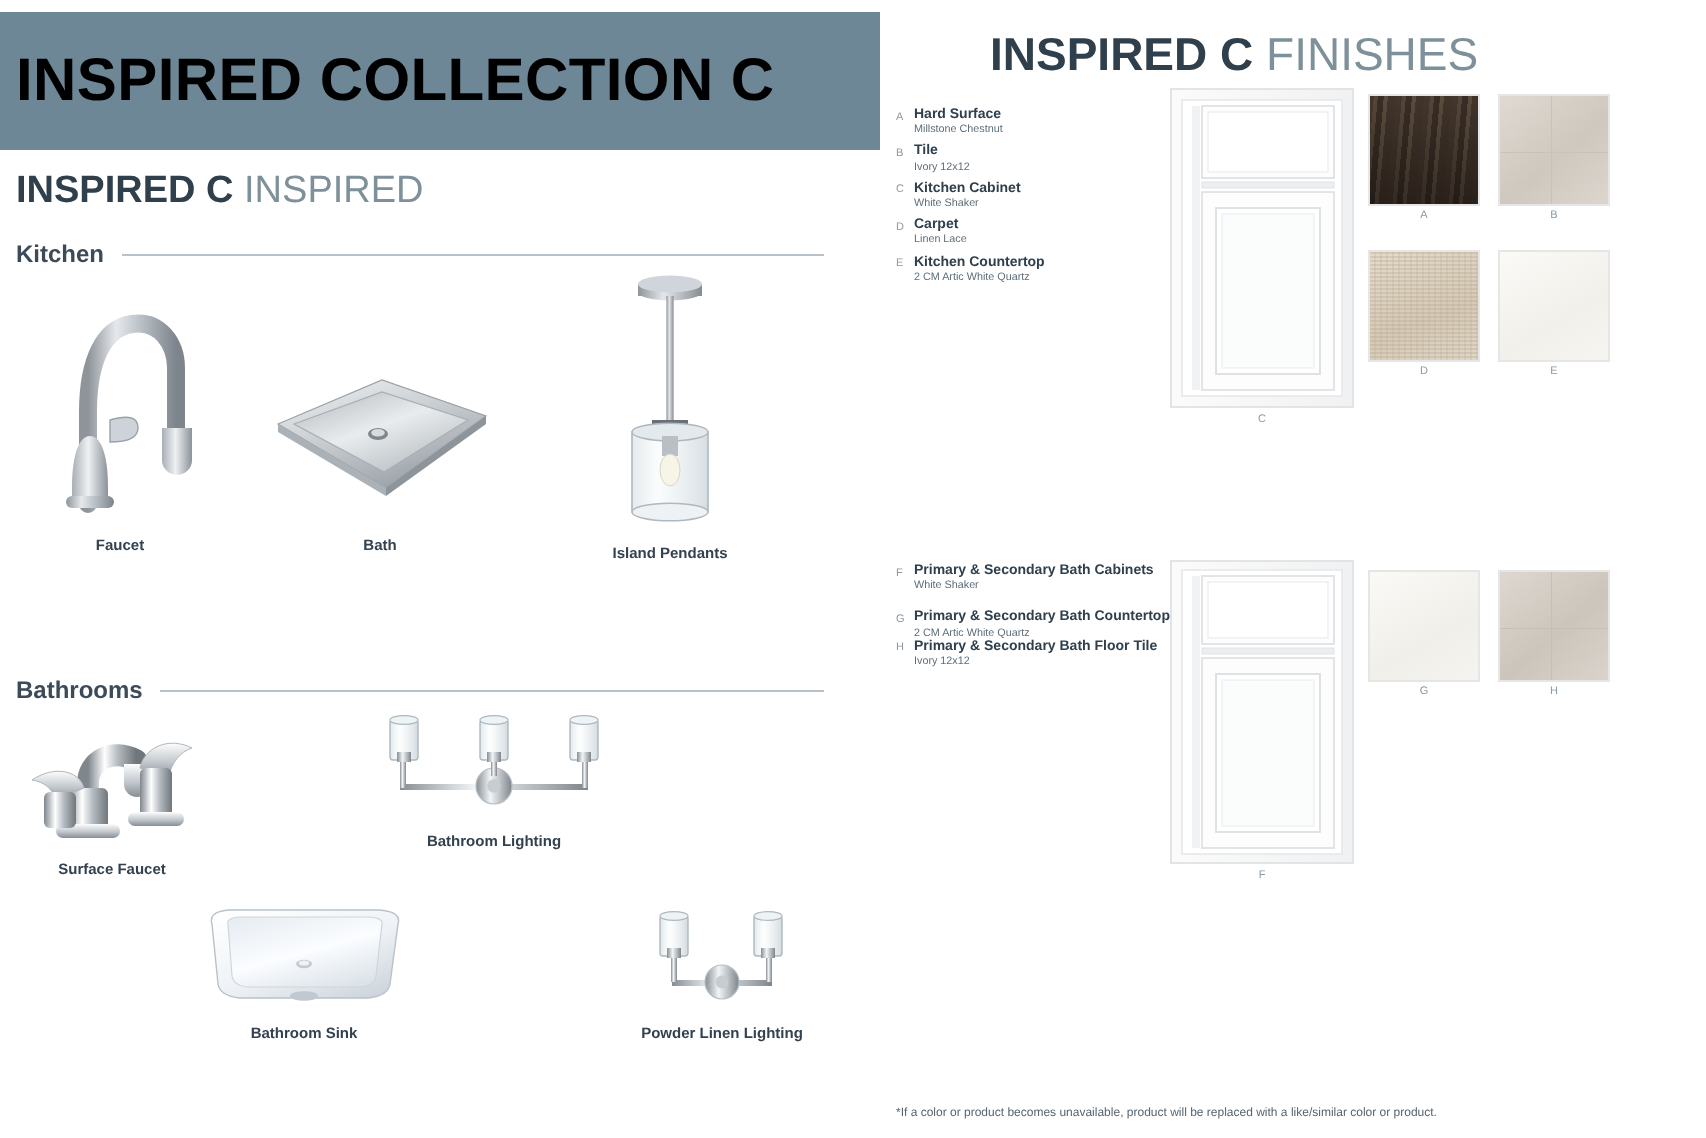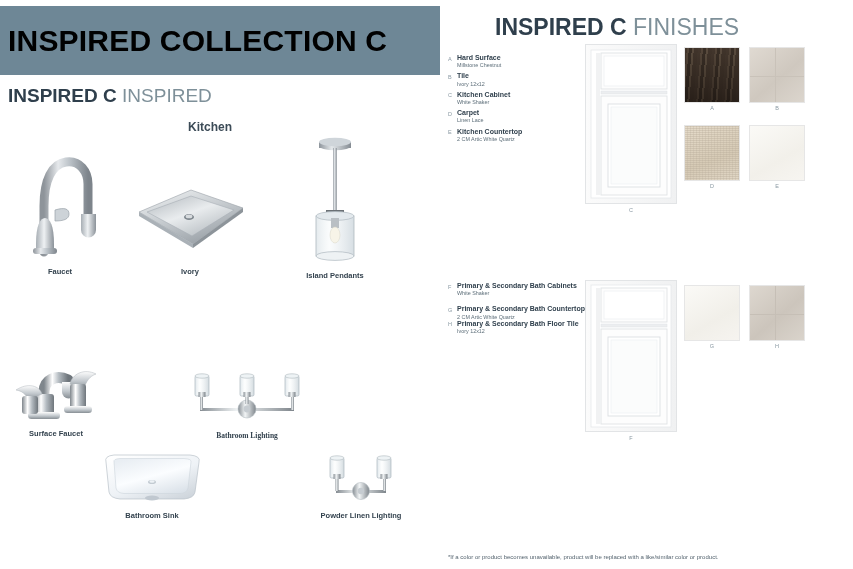--- a/index.html
+++ b/index.html
@@ -66,21 +66,21 @@
 
     <div class="banner">
       <div class="banner-title">INSPIRED COLLECTION C</div>
     </div>
 
     <div class="sub-head">
       <span class="strong">INSPIRED C</span>
       <span class="light">INSPIRED</span>
     </div>
 
-    <div class="sect-head" style="left:8px;top:120px;flex-direction:column;">
+    <div class="sect-head" style="left:8px;top:120px;">
       <span class="label">Kitchen</span>
       <span class="rule"></span>
     </div>
 
     <div class="fixture" style="left:14px;top:140px;width:92px;">
       <div class="fx-img">
         <svg width="92" height="120" viewBox="0 0 92 120">
           <defs>
             <linearGradient id="steel" x1="0" y1="0" x2="1" y2="0">
               <stop offset="0" stop-color="#8e949a"></stop>
@@ -122,21 +122,21 @@
           </defs>
           <path d="M6 30 L58 8 L110 26 L60 62 Z" fill="url(#sinkOuter)" stroke="#9aa1a7" stroke-width="0.6"></path>
           <path d="M14 30 L58 14 L101 28 L59 54 Z" fill="url(#sinkInner)"></path>
           <path d="M14 30 L58 14 L101 28 L59 54 Z" fill="none" stroke="#a8afb5" stroke-width="0.6"></path>
           <path d="M6 30 L60 62 L60 66 L6 34 Z" fill="#aab1b7"></path>
           <path d="M110 26 L60 62 L60 66 L110 30 Z" fill="#8d949a"></path>
           <ellipse cx="56" cy="35" rx="5" ry="3" fill="#7e868d"></ellipse>
           <ellipse cx="56" cy="34.4" rx="3.4" ry="1.9" fill="#d7dbde"></ellipse>
         </svg>
       </div>
-      <div class="fx-label">Ivory</div>
+      <div class="fx-label">Bath</div>
     </div>
 
     <div class="fixture" style="left:296px;top:136px;width:78px;">
       <div class="fx-img">
         <svg width="78" height="128" viewBox="0 0 78 128">
           <defs>
             <linearGradient id="nickel" x1="0" y1="0" x2="1" y2="0">
               <stop offset="0" stop-color="#8d949b"></stop>
                 <stop offset="0.4" stop-color="#e4e8eb"></stop>
               <stop offset="1" stop-color="#848b92"></stop>
@@ -156,20 +156,24 @@
           <rect x="20" y="80" width="38" height="40" fill="url(#glass)" stroke="#aeb8be" stroke-width="0.8"></rect>
           <ellipse cx="39" cy="80" rx="19" ry="4.4" fill="#e3e9ed" stroke="#aeb8be" stroke-width="0.7"></ellipse>
           <ellipse cx="39" cy="120" rx="19" ry="4.4" fill="#eef2f4" stroke="#aeb8be" stroke-width="0.7"></ellipse>
           <rect x="35" y="82" width="8" height="10" fill="#b9bfc4"></rect>
           <ellipse cx="39" cy="99" rx="5" ry="8" fill="#f7f4e8" stroke="#d9d6c8" stroke-width="0.5"></ellipse>
         </svg>
       </div>
       <div class="fx-label">Island Pendants</div>
     </div>
 
+    <div class="sect-head" style="left:8px;top:338px;">
+      <span class="label">Bathrooms</span>
+      <span class="rule"></span>
+    </div>
 
     <div class="fixture" style="left:0px;top:360px;width:112px;">
       <div class="fx-img">
         <svg width="112" height="62" viewBox="0 0 112 62">
           <defs>
             <linearGradient id="chrome" x1="0" y1="0" x2="1" y2="0">
               <stop offset="0" stop-color="#7f868c"></stop>
                 <stop offset="0.35" stop-color="#ffffff"></stop>
               <stop offset="0.62" stop-color="#b4bbc1"></stop>
                 <stop offset="1" stop-color="#6f767c"></stop>
@@ -187,21 +191,21 @@
           <path d="M16 30 C28 22 40 26 42 34 L28 40 C26 34 22 31 16 30 Z" fill="url(#chrome2)" stroke="#b0b7bd" stroke-width="0.5"></path>
           <rect x="22" y="36" width="16" height="18" rx="3" fill="url(#chrome)"></rect>
           <path d="M96 14 C84 8 72 14 70 24 L84 29 C86 21 90 16 96 14 Z" fill="url(#chrome2)" stroke="#b0b7bd" stroke-width="0.5"></path>
           <rect x="70" y="24" width="16" height="26" rx="3" fill="url(#chrome)"></rect>
           <rect x="64" y="46" width="28" height="7" rx="3.5" fill="url(#chrome2)"></rect>
         </svg>
       </div>
       <div class="fx-label">Surface Faucet</div>
     </div>
 
-    <div class="fixture" style="left:186px;top:368px;width:122px;font-family:Liberation Serif, serif;">
+    <div class="fixture" style="left:186px;top:352px;width:122px;">
       <div class="fx-img">
         <svg width="122" height="56" viewBox="0 0 122 56">
           <defs>
             <linearGradient id="vglass" x1="0" y1="0" x2="1" y2="0">
               <stop offset="0" stop-color="#d8e1e6" stop-opacity="0.8"></stop>
               <stop offset="0.35" stop-color="#fbfdfd" stop-opacity="0.5"></stop>
               <stop offset="1" stop-color="#c8d2d8" stop-opacity="0.8"></stop>
             </linearGradient>
             <linearGradient id="vchrome" x1="0" y1="0" x2="1" y2="0">
               <stop offset="0" stop-color="#868d93"></stop>

